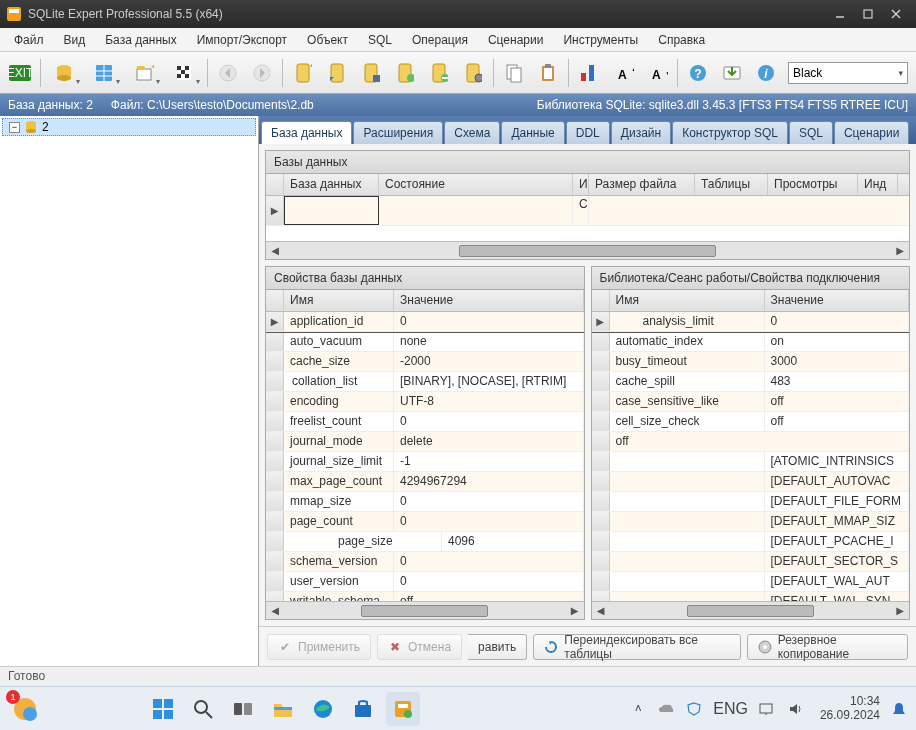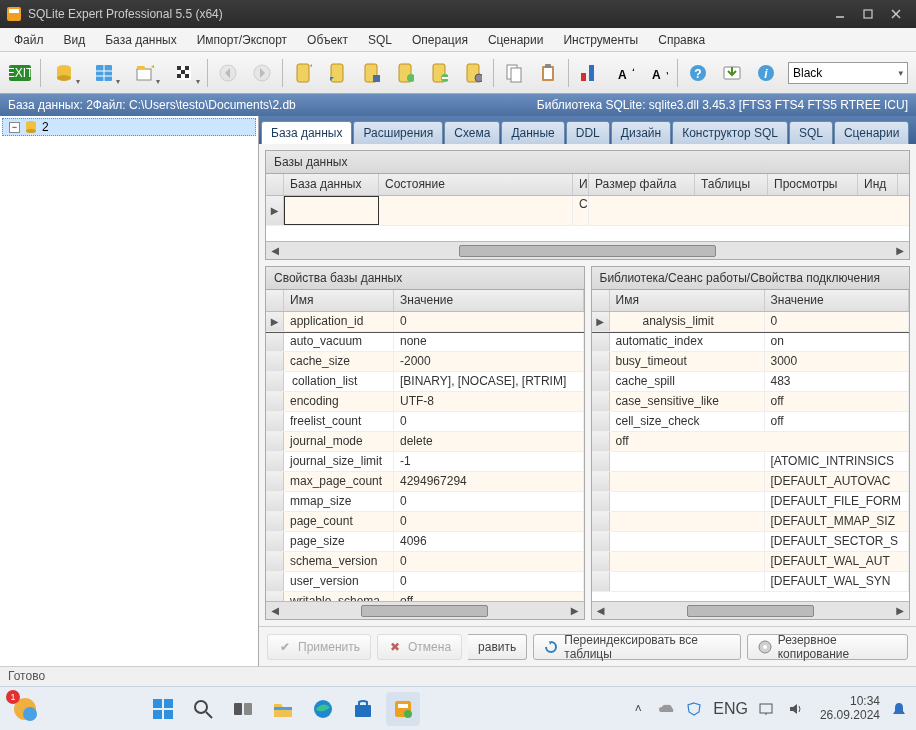--- a/index.html
+++ b/index.html
@@ -19,21 +19,21 @@
 .toolbar { height: 42px; background: linear-gradient(#f8f8f8,#e8e8e8); border-bottom:1px solid #aaa; display:flex; align-items:center; padding:0 4px; gap:2px; }
 .tb-btn { width:32px; height:32px; display:inline-flex; align-items:center; justify-content:center; border:1px solid transparent; border-radius:3px; cursor:pointer; }
 .tb-sep { width:1px; height:28px; background:#bbb; margin:0 2px; }
 .tb-split { width:38px; position:relative; }
 .tb-split::after { content:'▾'; font-size:8px; position:absolute; right:2px; bottom:2px; color:#666; }
 .color-select { margin-left:4px; height:22px; width:120px; border:1px solid #999; background:#fff; display:flex; align-items:center; padding:0 4px; justify-content:space-between; cursor:pointer; }
 .color-select::after { content:'▾'; font-size:9px; color:#555; }
 
 
 .infobar { height: 22px; background: linear-gradient(#6a8fbf,#4a6fa0); color:#fff; display:flex; align-items:center; padding:0 8px; font-size:12px; }
-.infobar .left { display:flex; }
+.infobar .left { display:flex; gap:18px; }
 .infobar .right { margin-left:auto; }
 
 
 .mainarea { display:flex; height: calc(100% - 28px - 24px - 42px - 22px - 20px - 44px); }
 .sidebar { width: 259px; background:#fff; border-right:1px solid #aaa; padding:2px; }
 .tree-item { display:flex; align-items:center; gap:4px; padding:1px 6px; background:#cde6ff; border:1px dotted #5a8ed0; }
 .tree-icon { width:14px; height:14px; display:inline-flex; align-items:center; justify-content:center; }
 
 .content { flex:1; display:flex; flex-direction:column; background:#e8e8e8; }
 
@@ -402,21 +402,21 @@
                   <span class="cell" style="width: 110px;">mmap_size</span>
                   <span class="cell" style="flex: 1 1 0%;">0</span>
                 </div>
                 <div class="grid-row">
                   <span class="row-marker"></span>
                   <span class="cell" style="width: 110px;">page_count</span>
                   <span class="cell" style="flex: 1 1 0%;">0</span>
                 </div>
                 <div class="grid-row">
                   <span class="row-marker"></span>
-                  <span class="cell" style="width: 110px;">page_size</span>
+                  <span class="cell" style="width: 110px; margin-left: 48px;">page_size</span>
                   <span class="cell" style="flex: 1 1 0%;">4096</span>
                 </div>
                 <div class="grid-row">
                   <span class="row-marker"></span>
                   <span class="cell" style="width: 110px;">schema_version</span>
                   <span class="cell" style="flex: 1 1 0%;">0</span>
                 </div>
                 <div class="grid-row">
                   <span class="row-marker"></span>
                   <span class="cell" style="width: 110px;">user_version</span>
@@ -491,20 +491,25 @@
                 </div>
                 <div class="grid-row">
                   <span class="row-marker"></span>
                   <span class="cell" style="width: 155px;"></span>
                   <span class="cell" style="flex: 1 1 0%;">[DEFAULT_FILE_FORM</span>
                 </div>
                 <div class="grid-row">
                   <span class="row-marker"></span>
                   <span class="cell" style="width: 155px;"></span>
                   <span class="cell" style="flex: 1 1 0%;">[DEFAULT_MMAP_SIZ</span>
+                </div>
+                <div class="grid-row">
+                  <span class="row-marker"></span>
+                  <span class="cell" style="width: 155px;"></span>
+                  <span class="cell" style="flex: 1 1 0%;">[DEFAULT_PCACHE_I</span>
                 </div>
                 <div class="grid-row">
                   <span class="row-marker"></span>
                   <span class="cell" style="width: 155px;"></span>
                   <span class="cell" style="flex: 1 1 0%;">[DEFAULT_SECTOR_S</span>
                 </div>
                 <div class="grid-row">
                   <span class="row-marker"></span>
                   <span class="cell" style="width: 155px;"></span>
                   <span class="cell" style="flex: 1 1 0%;">[DEFAULT_WAL_AUT</span>

